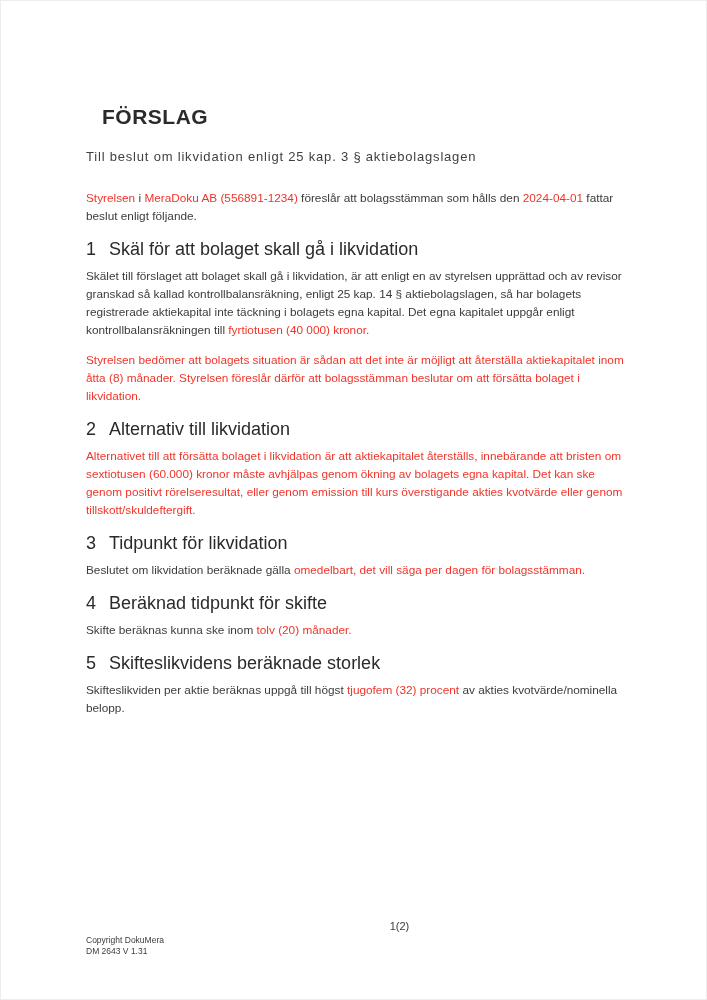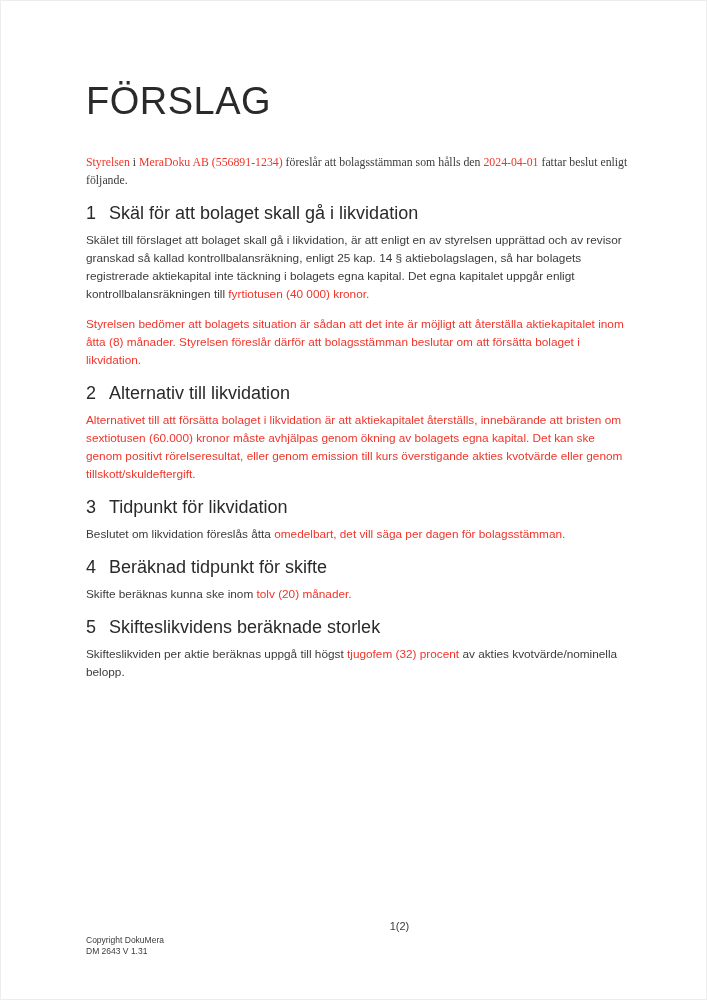--- a/index.html
+++ b/index.html
@@ -15,41 +15,41 @@
     font-family: "Liberation Sans", "DejaVu Sans", sans-serif;
     color: var(--body-text, #3b3b3b);
   }
   .content {
     position: absolute;
     left: 85px;
     top: 84px;
     width: 542px;
   }
   h1.doc-title {
-    margin: 0;
-    font-size: 38px;
-    font-weight: 400;
+    margin: 16px;
+    font-size: 21px;
+    font-weight: 700;
     letter-spacing: 0.5px;
     line-height: 32px;
     color: var(--heading-text, #2a2a2a);
   }
   .doc-subtitle {
     margin-top: 7px;
     font-size: 13px;
     letter-spacing: 0.8px;
     line-height: 16px;
     color: #3f3f3f;
   }
   .para {
     margin: 0 0 12px 0;
     font-size: 11.8px;
     line-height: 18px;
     color: var(--body-text, #3b3b3b);
   }
-  .intro { margin-top: 36px; font-family: Liberation Serif, serif; }
+  .intro { margin-top: 24px; }
   .red, .para .red { color: var(--accent-red, #ef352a); }
   p.red { color: var(--accent-red, #ef352a); }
   section { margin: 0; }
   h2.sec-h {
     margin: 14px 0 8px 0;
     font-size: 18px;
     font-weight: 400;
     line-height: 20px;
     color: var(--heading-text, #2a2a2a);
   }
@@ -76,37 +76,38 @@
     color: #3b3b3b;
   }
 </style>
 </head>
 <body>
 
 <div class="page">
   <div class="content">
 
     <h1 class="doc-title">FÖRSLAG</h1>
+    <div class="doc-subtitle">Till beslut om likvidation enligt 25 kap. 3 § aktiebolagslagen</div>
 
     <p class="para intro"><span class="red">Styrelsen</span><span> i </span><span class="red">MeraDoku AB (556891-1234)</span><span> föreslår att bolagsstämman som hålls den </span><span class="red">2024-04-01</span><span> fattar beslut enligt följande.</span></p>
 
     <section>
       <h2 class="sec-h"><span class="num">1</span><span>Skäl för att bolaget skall gå i likvidation</span></h2>
       <p class="para"><span>Skälet till förslaget att bolaget skall gå i likvidation, är att enligt en av styrelsen upprättad och av revisor granskad så kallad kontrollbalansräkning, enligt 25 kap. 14 § aktiebolagslagen, så har bolagets registrerade aktiekapital inte täckning i bolagets egna kapital. Det egna kapitalet uppgår enligt kontrollbalansräkningen till </span><span class="red">fyrtiotusen (40 000) kronor.</span></p>
       <p class="para red"><span class="red">Styrelsen bedömer att bolagets situation är sådan att det inte är möjligt att återställa aktiekapitalet inom åtta (8) månader. Styrelsen föreslår därför att bolagsstämman beslutar om att försätta bolaget i likvidation.</span></p>
     </section>
 
     <section>
       <h2 class="sec-h"><span class="num">2</span><span>Alternativ till likvidation</span></h2>
       <p class="para red"><span class="red">Alternativet till att försätta bolaget i likvidation är att aktiekapitalet återställs, innebärande att bristen om sextiotusen (60.000) kronor måste avhjälpas genom ökning av bolagets egna kapital. Det kan ske genom positivt rörelseresultat, eller genom emission till kurs överstigande akties kvotvärde eller genom tillskott/skuldeftergift.</span></p>
     </section>
 
     <section>
       <h2 class="sec-h"><span class="num">3</span><span>Tidpunkt för likvidation</span></h2>
-      <p class="para"><span>Beslutet om likvidation föreslås åtta </span><span class="red">omedelbart, det vill säga per dagen för bolagsstämman.</span></p>
+      <p class="para"><span>Beslutet om likvidation beräknade gälla </span><span class="red">omedelbart, det vill säga per dagen för bolagsstämman.</span></p>
     </section>
 
     <section>
       <h2 class="sec-h"><span class="num">4</span><span>Beräknad tidpunkt för skifte</span></h2>
       <p class="para"><span>Skifte beräknas kunna ske inom </span><span class="red">tolv (20) månader.</span></p>
     </section>
 
     <section>
       <h2 class="sec-h"><span class="num">5</span><span>Skifteslikvidens beräknade storlek</span></h2>
       <p class="para"><span>Skifteslikviden per aktie beräknas uppgå till högst </span><span class="red">tjugofem (32) procent</span><span> av akties kvotvärde/nominella belopp.</span></p>

